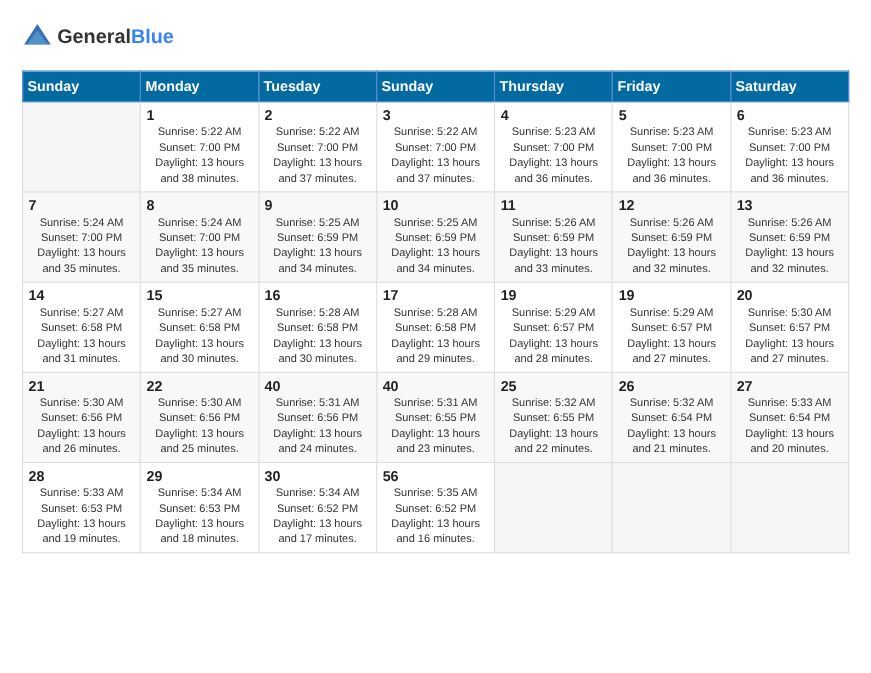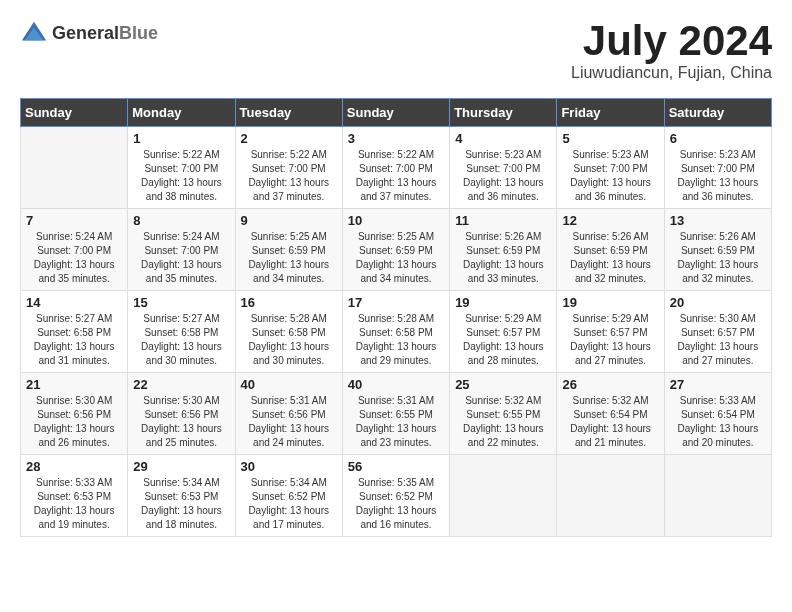--- a/index.html
+++ b/index.html
@@ -26,21 +26,21 @@
       line-height: 1.1;
     }
     .logo-general {
       font-size: 18px;
       font-weight: bold;
       color: #333;
     }
     .logo-blue {
       font-size: 18px;
       font-weight: bold;
-      color: #737373;
+      color: #3b82f6;
     }
     .logo-icon {
       width: 28px;
       height: 28px;
       margin-right: 4px;
     }
     .title-section {
       text-align: right;
     }
     .month-title {
@@ -53,21 +53,21 @@
       font-size: 16px;
       color: #444;
       margin-top: 2px;
     }
     .calendar {
       width: 100%;
       border-collapse: collapse;
       border: 1px solid #ccc;
     }
     .calendar th {
-      background-color: #404040;
+      background-color: #0369a1;
       color: #fff;
       font-size: 13px;
       font-weight: bold;
       padding: 6px 4px;
       text-align: left;
       border: 1px solid #5a8ed5;
     }
     .calendar td {
       vertical-align: top;
       padding: 4px 5px;
@@ -105,24 +105,20 @@
   <div class="logo">
     <svg class="logo-icon" viewBox="0 0 30 30" xmlns="http://www.w3.org/2000/svg">
       <polygon points="15,2 28,22 2,22" fill="#3a6db5"></polygon>
       <polygon points="15,8 25,22 5,22" fill="#5a9fd4" opacity="0.7"></polygon>
     </svg>
     <div class="logo-text">
       <span class="logo-general">General</span>
       <span class="logo-blue">Blue</span>
     </div>
   </div>
-  <div class="title-section">
-    <div class="month-title">July 2024</div>
-    <div class="location">Liuwudiancun, Fujian, China</div>
-  </div>
 </div>
 
 <table class="calendar">
   <thead>
     <tr>
     <th>Sunday</th>
         <th>Monday</th>
         <th>Tuesday</th>
         <th>Sunday</th>
         <th>Thursday</th>

